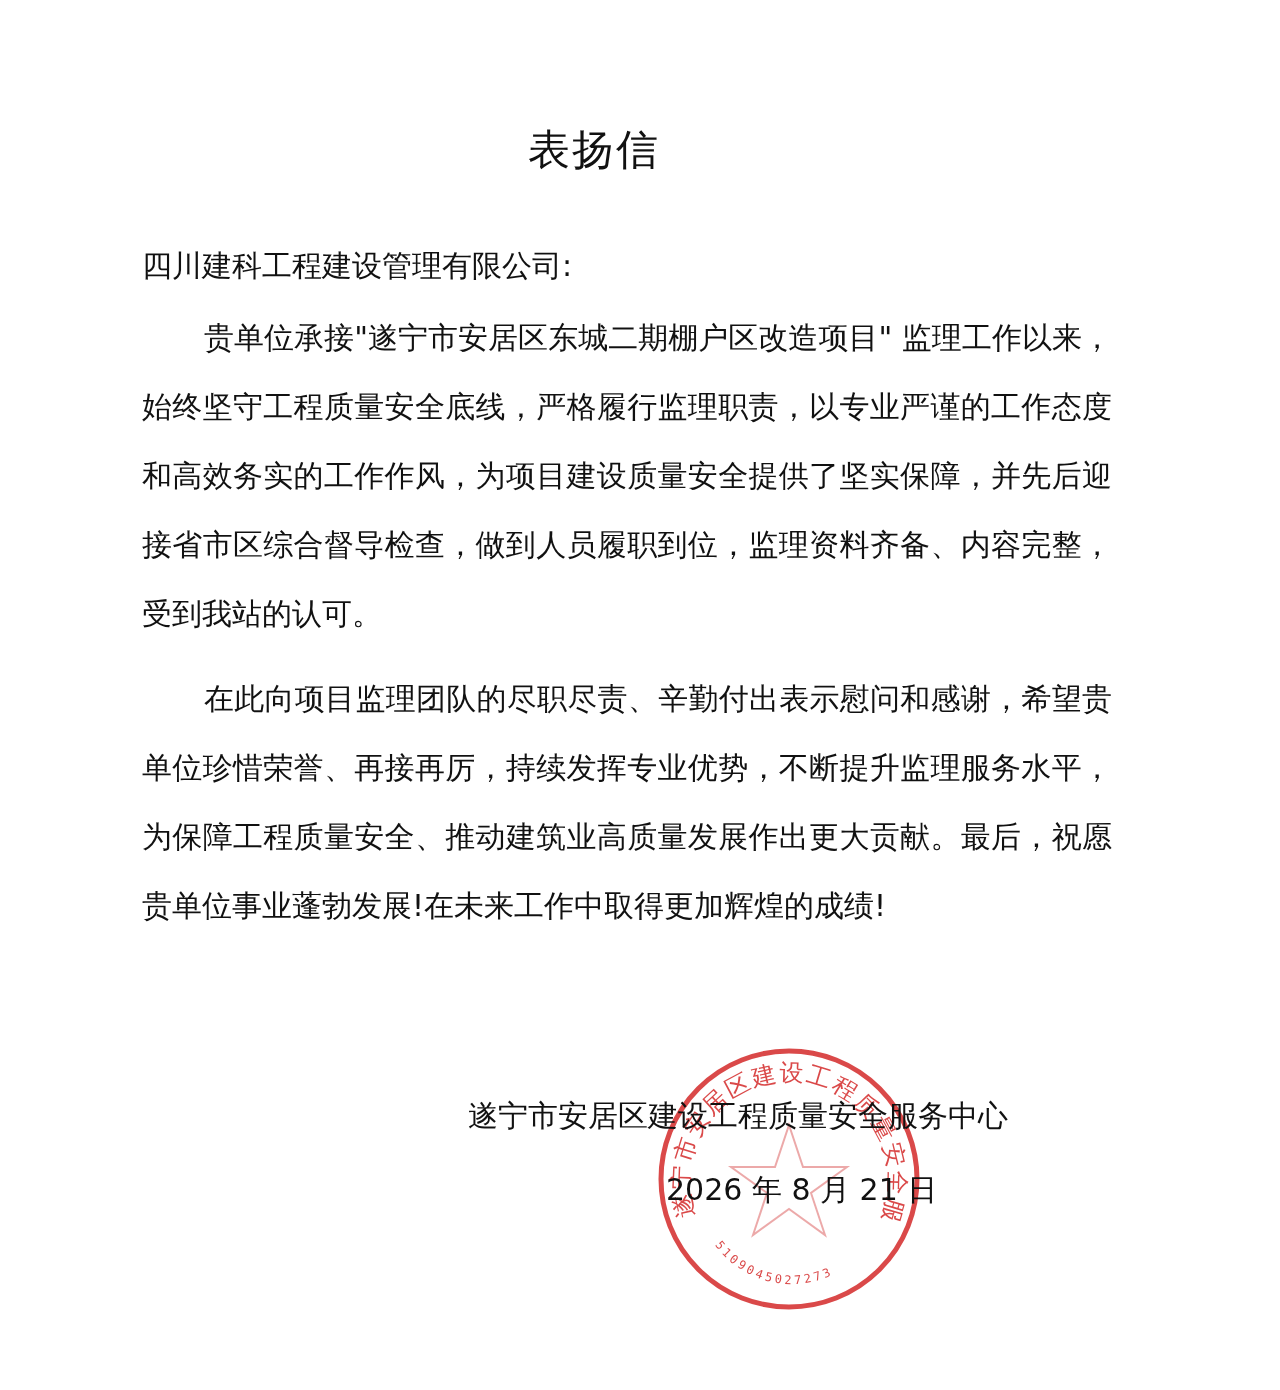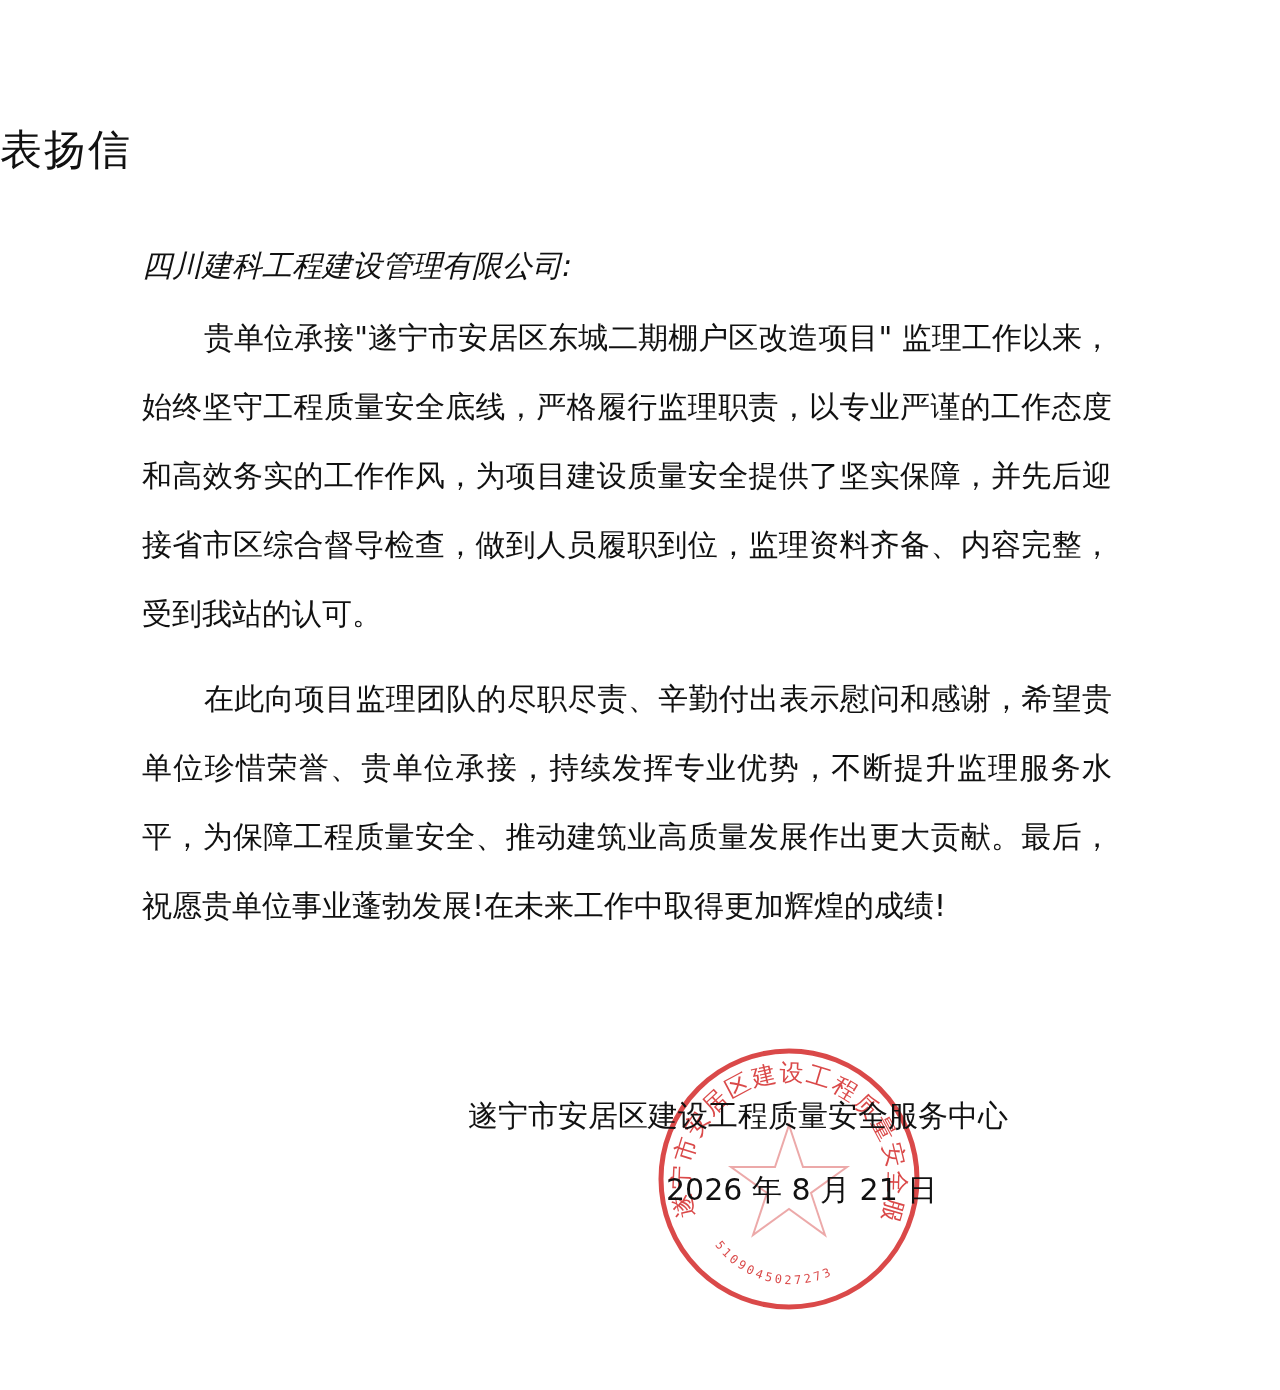--- a/index.html
+++ b/index.html
@@ -1,41 +1,41 @@
 <!DOCTYPE html>
 <html><head>
 <meta charset="utf-8">
 <style>
   html, body { margin: 0; padding: 0; background: #ffffff; }
   body { width: 1280px; height: 1390px; position: relative; overflow: hidden;
          font-family: "DejaVu Sans", "Liberation Sans", sans-serif; color: #111; }
-  .title { position: absolute; left: 0; width: 1172px; top: 122px; 
+  .title { position: absolute; left: 8px; width: 1172px; top: 122px; text-align: center;
            font-size: 42px; letter-spacing: 2px; line-height: 56px; }
-  .salutation { position: absolute; left: 142px; top: 246px; font-size: 30px; line-height: 40px; white-space: nowrap; font-style: italic; }
+  .salutation { position: absolute; left: 142px; top: 246px; font-size: 30px; line-height: 40px; white-space: nowrap; }
   .body { position: absolute; left: 142px; width: 970px; font-size: 30px; line-height: 69px; }
   .para { margin: 0; text-indent: 62px; text-align: justify; text-align-last: left; }
   .p1 { top: 303px; }
   .p2 { top: 664px; }
   .sign-org { position: absolute; left: 468px; top: 1094px; font-size: 30px; line-height: 44px; white-space: nowrap; z-index: 2; }
   .sign-date { position: absolute; left: 666px; top: 1168px; font-size: 30px; line-height: 44px; white-space: nowrap; z-index: 2; }
   .stamp { position: absolute; left: 655px; top: 1045px; width: 268px; height: 268px; z-index: 1; opacity: 0.85; }
 </style>
 </head>
 <body>
 
 <div class="title">表扬信</div>
 
 <div class="salutation">四川建科工程建设管理有限公司:</div>
 
 <div class="body p1">
   <p class="para">贵单位承接"遂宁市安居区东城二期棚户区改造项目" 监理工作以来，始终坚守工程质量安全底线，严格履行监理职责，以专业严谨的工作态度和高效务实的工作作风，为项目建设质量安全提供了坚实保障，并先后迎接省市区综合督导检查，做到人员履职到位，监理资料齐备、内容完整，受到我站的认可。</p>
 </div>
 
 <div class="body p2">
-  <p class="para">在此向项目监理团队的尽职尽责、辛勤付出表示慰问和感谢，希望贵单位珍惜荣誉、贵单位承接，持续发挥专业优势，不断提升监理服务水平，为保障工程质量安全、推动建筑业高质量发展作出更大贡献。最后，祝愿贵单位事业蓬勃发展!在未来工作中取得更加辉煌的成绩!</p>
+  <p class="para">在此向项目监理团队的尽职尽责、辛勤付出表示慰问和感谢，希望贵单位珍惜荣誉、再接再厉，持续发挥专业优势，不断提升监理服务水平，为保障工程质量安全、推动建筑业高质量发展作出更大贡献。最后，祝愿贵单位事业蓬勃发展!在未来工作中取得更加辉煌的成绩!</p>
 </div>
 
 <svg class="stamp" viewBox="0 0 268 268" xmlns="http://www.w3.org/2000/svg">
   <defs>
     <path id="ringTop" d="M 40 170 A 100 100 0 1 1 228 170"></path>
     <path id="ringBottom" d="M 60 200 A 95 95 0 0 0 200 215"></path>
   </defs>
   <circle cx="134" cy="134" r="128" fill="none" stroke="#d42a2a" stroke-width="5"></circle>
   <text font-size="24" fill="#d42a2a" font-family="DejaVu Sans, sans-serif" letter-spacing="2">
     <textPath href="#ringTop">遂宁市安居区建设工程质量安全服务中心</textPath>

